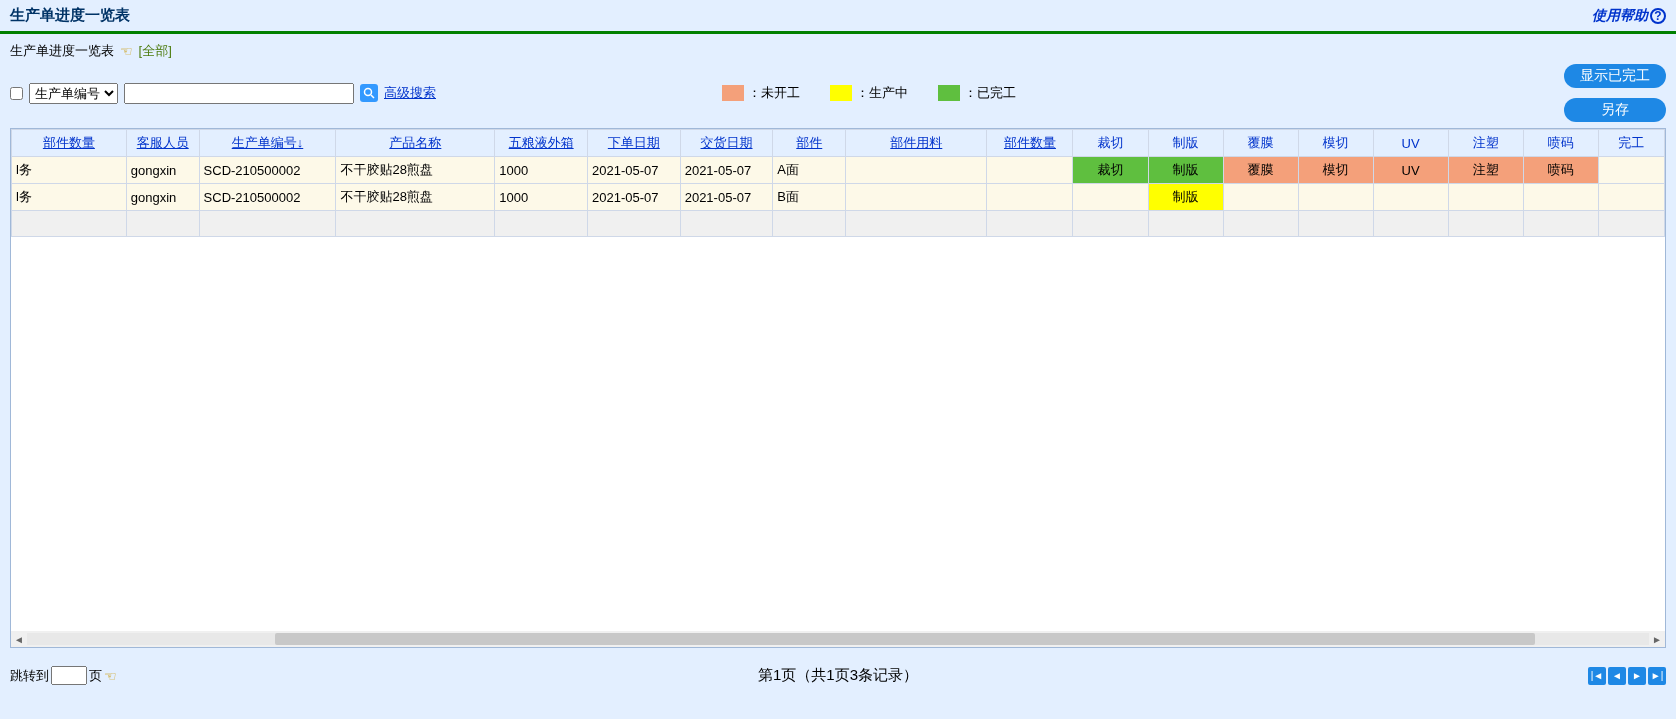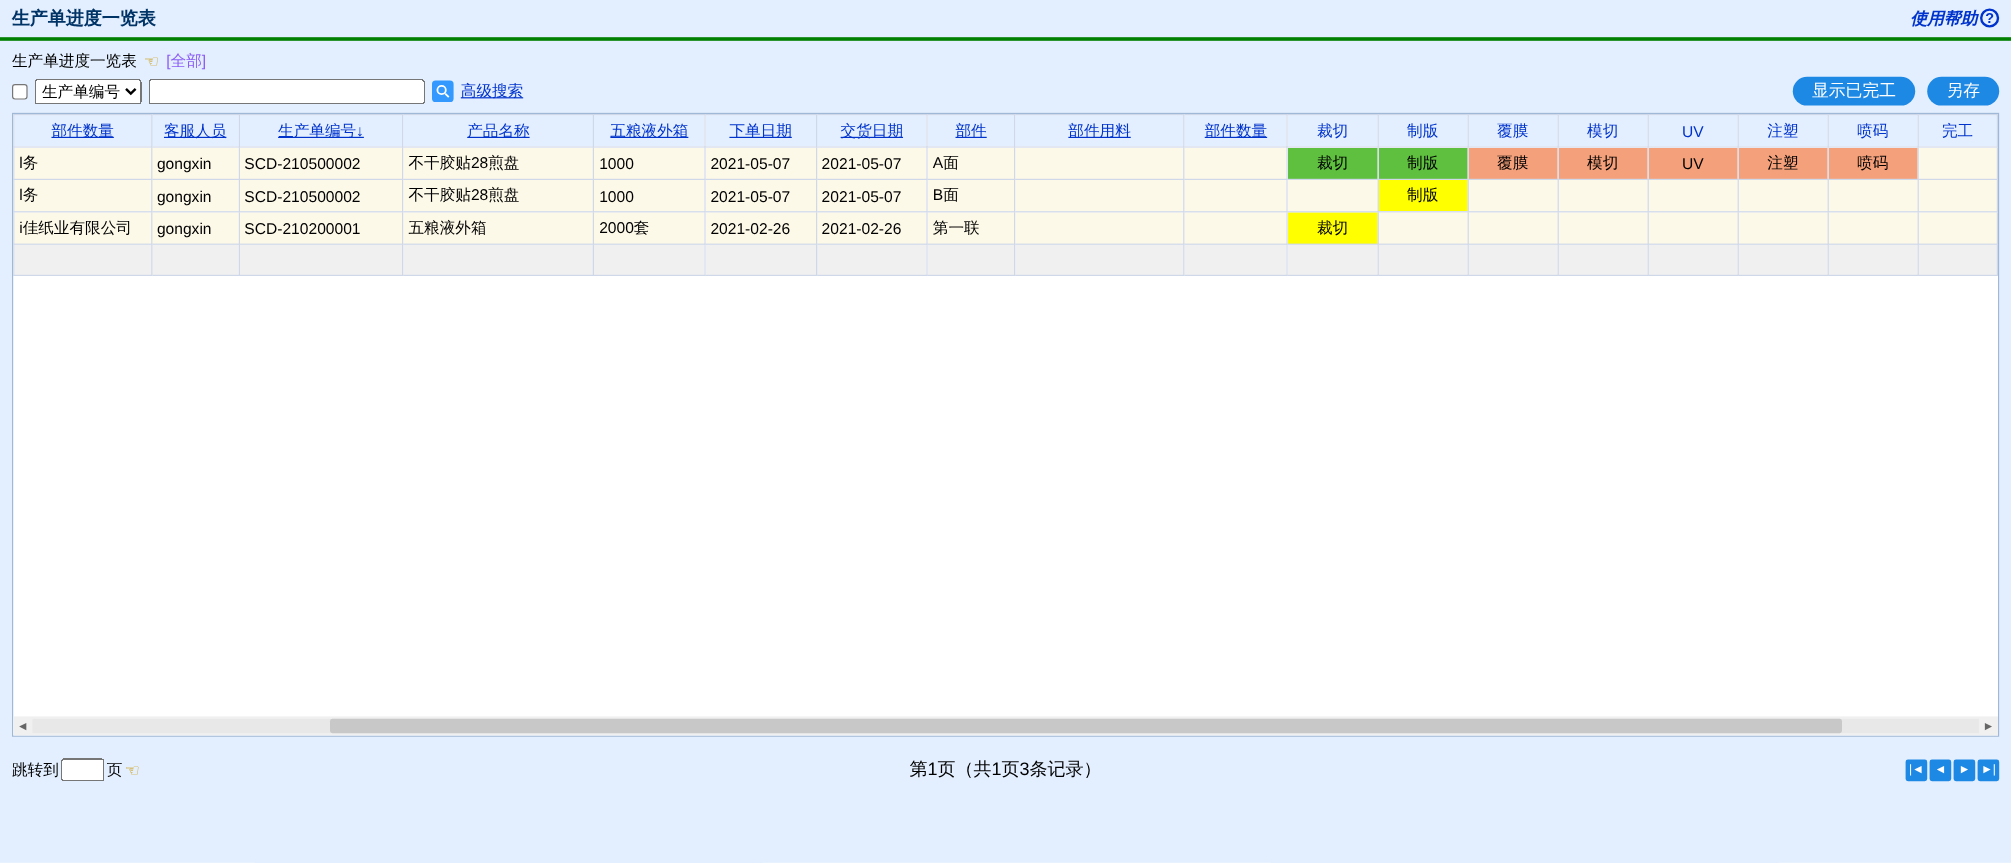--- a/index.html
+++ b/index.html
@@ -1,40 +1,40 @@
 <!DOCTYPE html>
 <html><head>
 <meta charset="utf-8">
 <style>
 * { box-sizing: border-box; margin: 0; padding: 0; }
 body { font-family: Arial, "Microsoft YaHei", sans-serif; font-size: 13px; background: #e3efff; color: #000; width: 1676px; }
 
 .title-bar { padding: 6px 10px; font-weight: bold; font-size: 15px; color: #003366; border-bottom: 3px solid #008000; display: flex; justify-content: space-between; align-items: center; }
-.help-link { color: #0033cc; font-weight: bold; font-style: italic; font-size: 14px; display: flex; align-items: flex-start; }
+.help-link { color: #0033cc; font-weight: bold; font-style: italic; font-size: 14px; display: flex; align-items: center; }
 .help-icon { display: inline-block; width: 16px; height: 16px; border: 2px solid #0033cc; border-radius: 50%; text-align: center; line-height: 13px; font-size: 12px; margin-left: 2px; color: #0033cc; font-style: normal; font-weight: bold; }
 
 .filter-bar { padding: 8px 10px 4px 10px; display: flex; align-items: center; gap: 6px; }
 .breadcrumb { color: #000; }
 .hand-icon { display: inline-block; font-size: 14px; color: #cc9900; }
-.filter-scope { color: #8b5cf6; }
+.filter-scope { color: #4d7c0f; }
 
 .search-row { padding: 0 10px 6px 10px; display: flex; align-items: center; gap: 6px; }
 .search-row select { font-size: 13px; padding: 1px; }
 .search-row input[type="text"] { width: 230px; font-size: 13px; padding: 1px; }
 .search-icon { width: 18px; height: 18px; background: #3399ff; border-radius: 3px; display: inline-flex; align-items: center; justify-content: center; color: #fff; font-size: 12px; }
 .adv-search { color: #0033cc; text-decoration: underline; cursor: pointer; font-family: Liberation Serif, serif; }
 
 .legend { display: flex; align-items: center; gap: 30px; margin-left: 280px; }
 .legend-item { display: flex; align-items: center; gap: 4px; }
 .swatch { width: 22px; height: 16px; display: inline-block; }
 .swatch-notstarted { background: #f4a07a; }
 .swatch-inprogress { background: #ffff00; }
 .swatch-done { background: #5fbf3f; }
 
-.action-buttons { margin-left: auto; display: flex; gap: 10px; }
+.action-buttons { margin-left: auto; display: flex; gap: 10px; flex-direction: column; }
 .pill-btn { background: #1e88e5; color: #fff; border: none; border-radius: 12px; padding: 3px 16px; font-size: 14px; cursor: pointer; }
 
 .table-wrap { margin: 0 10px; background: #fff; border: 1px solid #a0b8d8; height: 520px; overflow: hidden; position: relative; }
 table { border-collapse: collapse; width: 100%; table-layout: fixed; }
 th, td { border: 1px solid #cfd8e8; padding: 4px 4px; font-size: 13px; overflow: hidden; white-space: nowrap; text-overflow: clip; height: 26px; }
 th { background: #e3efff; color: #0033cc; text-decoration: underline; cursor: pointer; font-weight: normal; text-align: center; }
 th.no-link { text-decoration: none; color: #0033cc; cursor: default; }
 td { background: #fdf9e8; }
 tr.empty-row td { background: #f0f0f0; }
 
@@ -80,20 +80,34 @@
   </select>
   <input type="text" value="" style="">
   <span class="search-icon">
     <svg width="12" height="12" viewBox="0 0 12 12">
         <circle cx="5" cy="5" r="3.5" fill="none" stroke="#fff" stroke-width="1.5"></circle>
         <line x1="8" y1="8" x2="11" y2="11" stroke="#fff" stroke-width="1.5"></line>
       </svg>
   </span>
   <span class="adv-search">高级搜索</span>
 
+  <div class="legend">
+    <div class="legend-item">
+      <span class="swatch swatch-notstarted"></span>
+      <span>：未开工</span>
+    </div>
+    <div class="legend-item">
+      <span class="swatch swatch-inprogress"></span>
+      <span>：生产中</span>
+    </div>
+    <div class="legend-item">
+      <span class="swatch swatch-done"></span>
+      <span>：已完工</span>
+    </div>
+  </div>
 
   <div class="action-buttons">
     <button class="pill-btn">显示已完工</button>
     <button class="pill-btn">另存</button>
   </div>
 </div>
 
 <div class="table-wrap">
   <table>
     <colgroup>
@@ -172,40 +186,20 @@
           <td></td>
           <td></td>
           <td class="status-yellow">制版</td>
           <td></td>
           <td></td>
           <td></td>
           <td></td>
           <td></td>
           <td></td>
         </tr>
-        <tr>
-          <td>i佳纸业有限公司</td>
-          <td>gongxin</td>
-          <td>SCD-210200001</td>
-          <td>五粮液外箱</td>
-          <td>2000套</td>
-          <td>2021-02-26</td>
-          <td>2021-02-26</td>
-          <td>第一联</td>
-          <td></td>
-          <td></td>
-          <td class="status-yellow">裁切</td>
-          <td></td>
-          <td></td>
-          <td></td>
-          <td></td>
-          <td></td>
-          <td></td>
-          <td></td>
-        </tr>
         <tr class="empty-row">
           <td></td>
           <td></td>
           <td></td>
           <td></td>
           <td></td>
           <td></td>
           <td></td>
           <td></td>
           <td></td>

